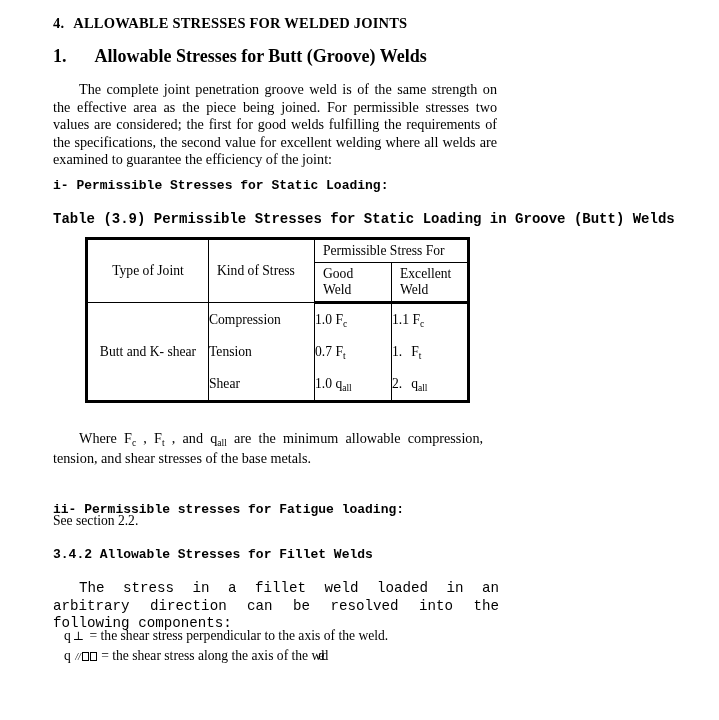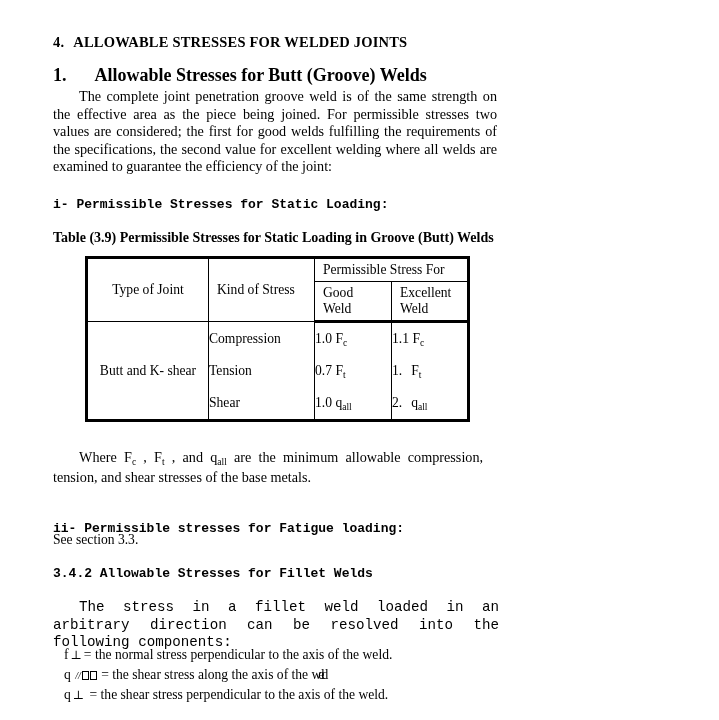--- a/index.html
+++ b/index.html
@@ -13,21 +13,20 @@
     overflow: hidden;
     font-family: "Liberation Serif", "DejaVu Serif", serif;
     color: #000000;
   }
   .page {
     position: relative;
     width: 719px;
     height: 588px;
     padding: 13px;
     box-sizing: border-box;
-    margin-top: 19px;
   }
   .h-main {
     position: absolute;
     left: 53px;
     top: 15px;
     font-size: 14.5px;
     font-weight: bold;
     letter-spacing: 0.2px;
     white-space: nowrap;
   }
@@ -44,41 +43,42 @@
   .para {
     position: absolute;
     font-size: 14.2px;
     line-height: 17.6px;
     text-align: justify;
     text-justify: inter-word;
   }
   .para .indent { display: inline-block; width: 26px; }
   #para-intro {
     left: 53px;
-    top: 69px;
+    top: 81px;
     width: 444px;
   }
   .h-item {
     position: absolute;
     left: 53px;
     font-size: 13px;
     font-weight: bold;
     white-space: nowrap;
     font-family: Liberation Mono, monospace;
   }
   #h-static { top: 178px; }
   #h-fatigue { top: 502px; }
   #h-fillet { top: 547px; }
   #h-table-caption {
     position: absolute;
     left: 53px;
     top: 211px;
     font-size: 14px;
     font-weight: bold;
     white-space: nowrap;
+    font-family: Liberation Mono, monospace;
   }
   
   #stress-table {
     position: absolute;
     left: 85px;
     top: 237px;
     width: 385px;
     border-collapse: collapse;
     font-size: 13.6px;
     table-layout: fixed;
@@ -213,25 +213,24 @@
           <div class="stack-line"><span>2.</span><span class="val-gap"></span><span>q</span><sub>all</sub></div>
         </td>
       </tr>
     </tbody>
   </table>
 
   <div class="para" id="para-where"><span class="indent"></span><span>Where</span>&nbsp;<span><span>F</span><sub>c</sub></span>&nbsp;<span>,</span>&nbsp;<span><span>F</span><sub>t</sub></span>&nbsp;<span>, and</span>&nbsp;<span><span>q</span><sub>all</sub></span>&nbsp;<span>are the minimum allowable compression, tension, and shear stresses of the base metals.</span></div>
 
   <div class="h-item" id="h-fatigue">ii- Permissible stresses for Fatigue loading:</div>
 
-  <div id="note-see">See section 3.3.</div>
+  <div id="note-see">See section 2.2.</div>
 
   <div class="h-item" id="h-fillet">3.4.2 Allowable Stresses for Fillet Welds</div>
 
   <div class="para" id="para-fillet"><span class="indent"></span><span>The stress in a fillet weld loaded in an arbitrary direction can be resolved into the following components:</span></div>
 
   <div id="defs">
-    <div class="def-line"><span>f</span><span class="sym-perp">⊥</span><span>= the normal stress perpendicular to the axis of the weld.</span></div>
+    <div class="def-line"><span>q</span><span class="sym-perp">⊥</span>&nbsp;<span>= the shear stress perpendicular to the axis of the weld.</span></div>
     <div class="def-line"><span>q</span>&nbsp;<span class="sym-par">//</span><span class="tofu"></span><span class="tofu"></span>&nbsp;<span>= the shear stress along the axis of the</span>&nbsp;<span class="overlap">weld</span></div>
-    <div class="def-line"><span>q</span><span class="sym-perp">⊥</span>&nbsp;<span>= the shear stress perpendicular to the axis of the weld.</span></div>
   </div>
 
 </div>
 
 </body></html>

